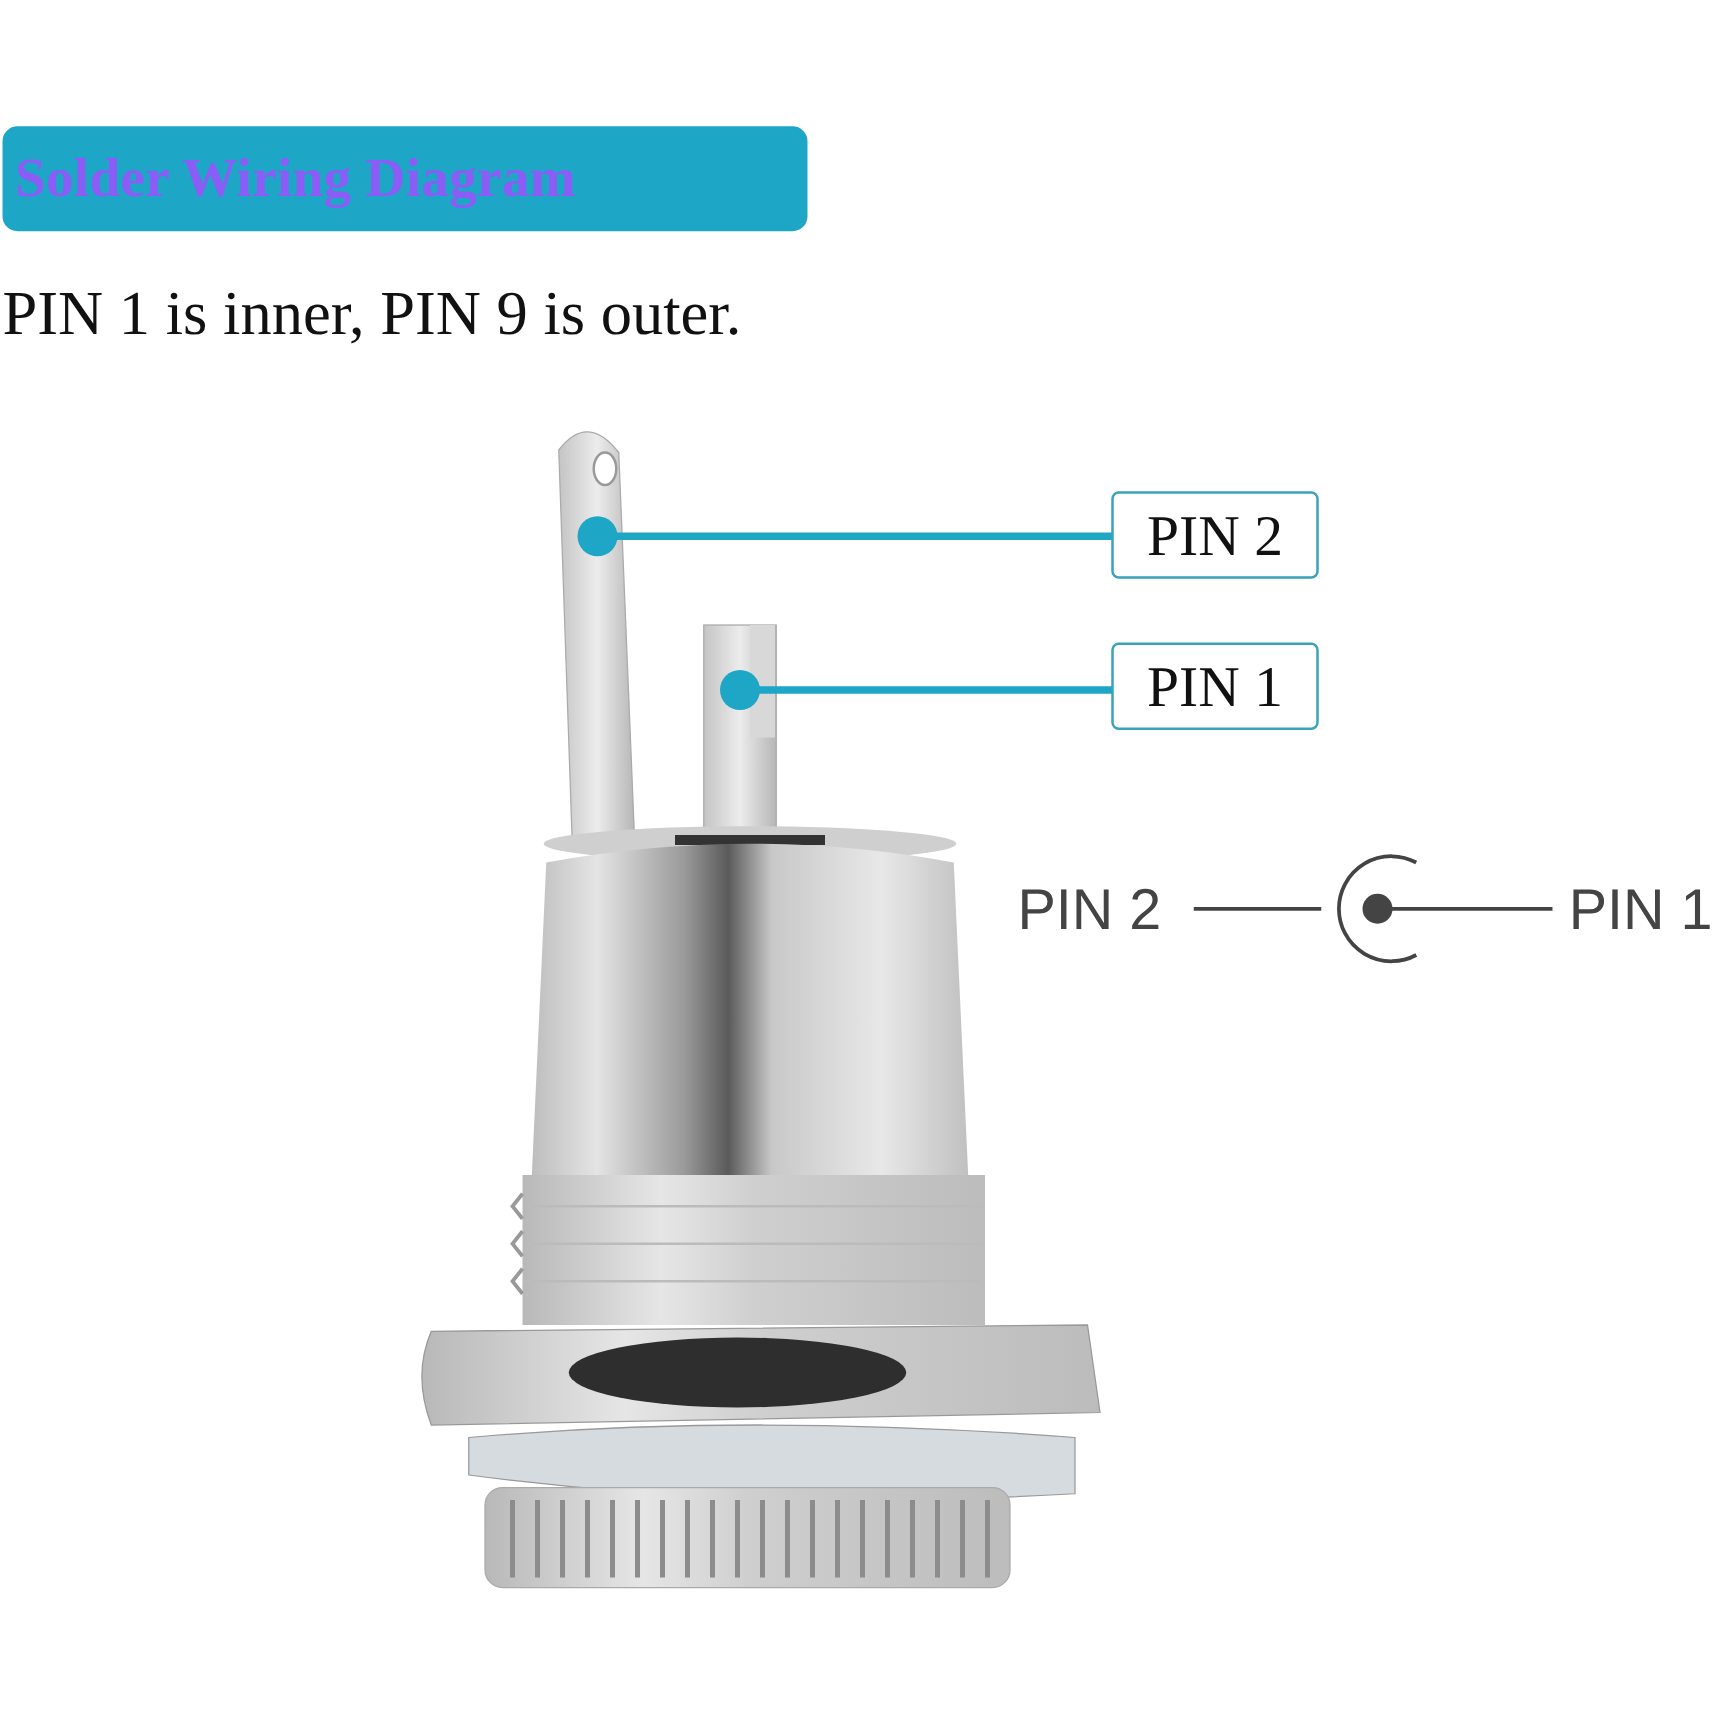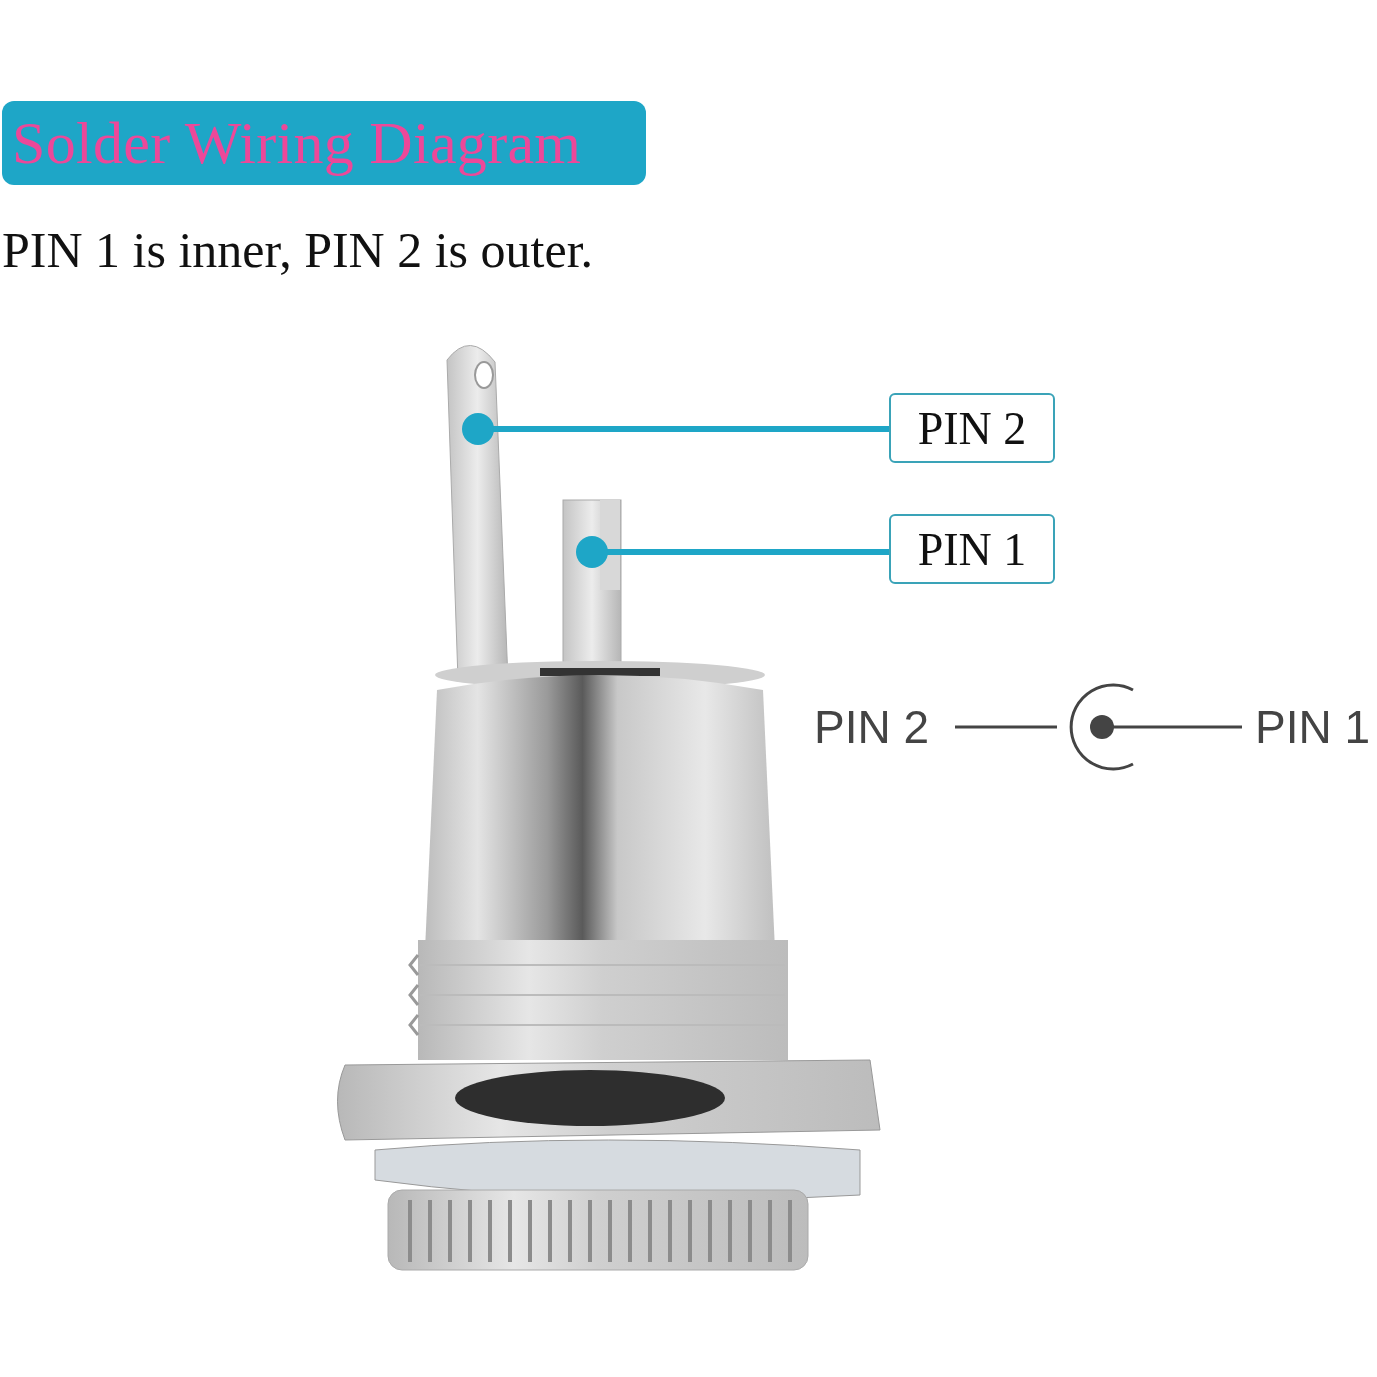--- a/index.html
+++ b/index.html
@@ -1,29 +1,29 @@
 <!DOCTYPE html>
 <html><head>
 <meta charset="utf-8">
 <style>
   html, body { margin:0; padding:0; background:#ffffff; }
   body { width:1377px; height:1377px; position:relative; overflow:hidden; font-family:"Liberation Serif", serif; }
   .title-badge { position:absolute; left:2px; top:101px; width:644px; height:84px; background:#1ea6c7; border-radius:12px; }
-  .title-text { position:absolute; left:12px; top:104px; font-family:"Liberation Serif", serif; font-weight:normal; font-size:60px; color:#ec4899; line-height:78px; white-space:nowrap; letter-spacing:0.3px; }
+  .title-text { position:absolute; left:12px; top:104px; font-family:"Liberation Serif", serif; font-weight:bold; font-size:44px; color:#8b5cf6; line-height:78px; white-space:nowrap; letter-spacing:0.3px; }
   .subtitle { position:absolute; left:2px; top:218px; font-family:"Liberation Serif", serif; font-size:50px; color:#111; line-height:64px; white-space:nowrap; }
   .pin-label-box { position:absolute; width:160px; height:66px; border:2px solid #3aa3b8; border-radius:6px; background:#fff; box-sizing:border-box; display:flex; align-items:center; justify-content:center; font-family:"Liberation Serif", serif; font-size:46px; color:#111; }
   .schematic-label { position:absolute; font-family:"Liberation Sans", sans-serif; font-size:46px; color:#444; line-height:56px; white-space:nowrap; }
   svg { position:absolute; left:0; top:0; }
 </style>
 </head>
 <body>
 
 <div class="title-badge"></div>
 <div class="title-text">Solder Wiring Diagram</div>
-<div class="subtitle">PIN 1 is inner, PIN 2 is outer.</div>
+<div class="subtitle">PIN 1 is inner, PIN 9 is outer.</div>
 
 <svg width="1377" height="1377">
   <defs>
     <linearGradient id="metal" x1="0" x2="1" y1="0" y2="0">
       <stop offset="0" stop-color="#bdbdbd"></stop>
       <stop offset="0.15" stop-color="#e4e4e4"></stop>
       <stop offset="0.35" stop-color="#9a9a9a"></stop>
       <stop offset="0.45" stop-color="#5a5a5a"></stop>
       <stop offset="0.55" stop-color="#c8c8c8"></stop>
       <stop offset="0.8" stop-color="#e8e8e8"></stop>

